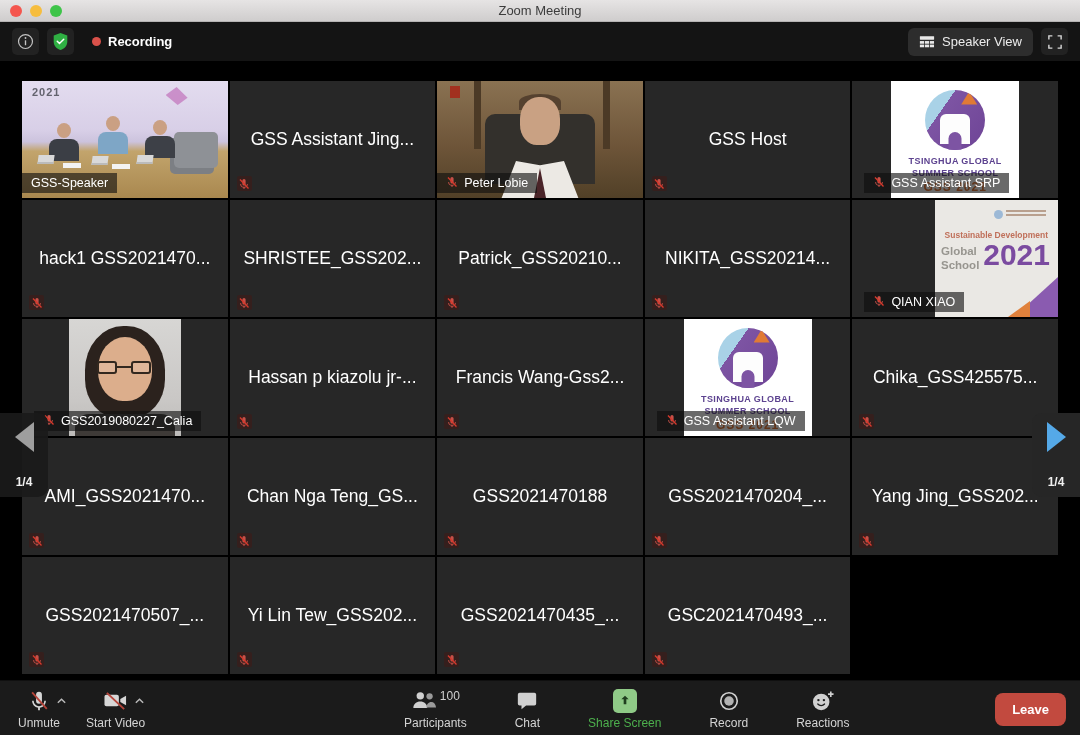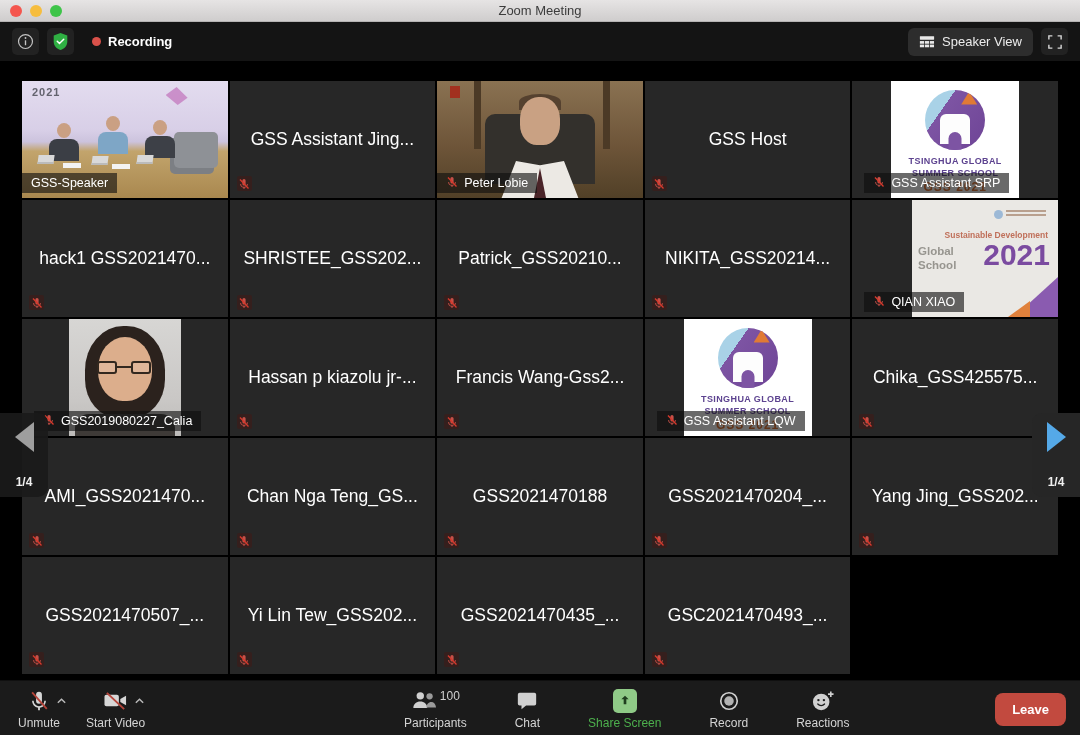--- a/index.html
+++ b/index.html
@@ -93,21 +93,21 @@
   .logo-roof { position:absolute; right:8px; top:2px; width:16px; height:13px;
     background:#e07a35; clip-path:polygon(50% 0,100% 100%,0 100%); }
   .logo-gate { position:absolute; left:50%; bottom:6px; transform:translateX(-50%);
     width:30px; height:30px; background:#fdfdfd; border-radius:6px 6px 0 0; }
   .logo-arch { position:absolute; left:50%; bottom:0; transform:translateX(-50%);
     width:13px; height:18px; background:#7d54a3; border-radius:7px 7px 0 0; }
   .logo-t { font-size:9px; font-weight:700; color:#5d4390; letter-spacing:.4px; }
   .logo-t3 { font-size:12px; font-weight:800; color:#e2702c; letter-spacing:1px; }
 
   
-  .poster-card { position:absolute; right:0; top:0; width:146px; height:100%;
+  .poster-card { position:absolute; right:0; top:0; width:123px; height:100%;
     background:#eae8e4; padding:8px 10px; }
   .poster-minilogo { position:absolute; right:12px; top:8px; width:52px; height:12px;
     display:flex; gap:3px; align-items:center; }
   .pml-dot { width:9px; height:9px; border-radius:50%; background:#9db9d6; }
   .pml-lines { flex:1; height:8px; background:repeating-linear-gradient(#b9a08e 0 2px,transparent 2px 4px); }
   .poster-l1 { position:absolute; right:10px; top:30px; font-size:8.5px; font-weight:700;
     color:#c0705a; }
   .poster-gs { position:absolute; left:6px; top:44px; font-size:11.5px; font-weight:700;
     color:#97958f; line-height:1.25; }
   .poster-year { position:absolute; right:8px; top:38px; font-size:30px; font-weight:800;

